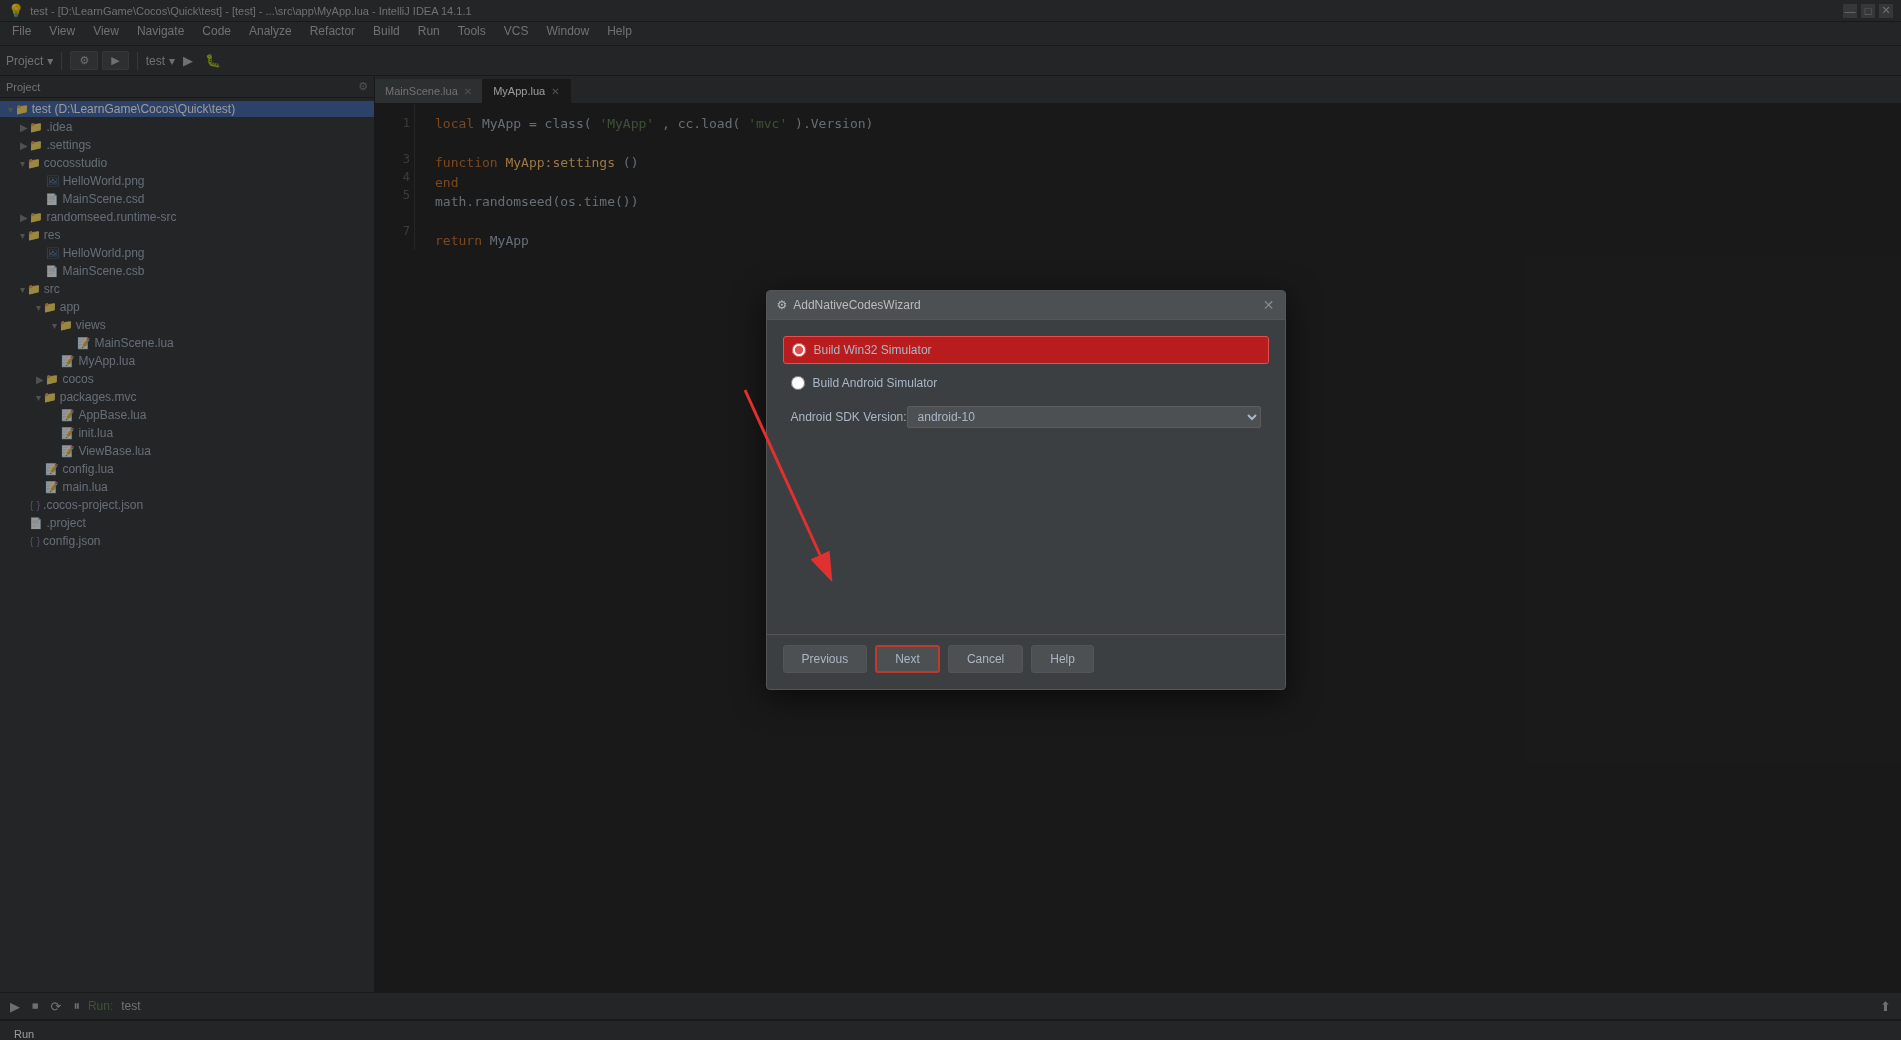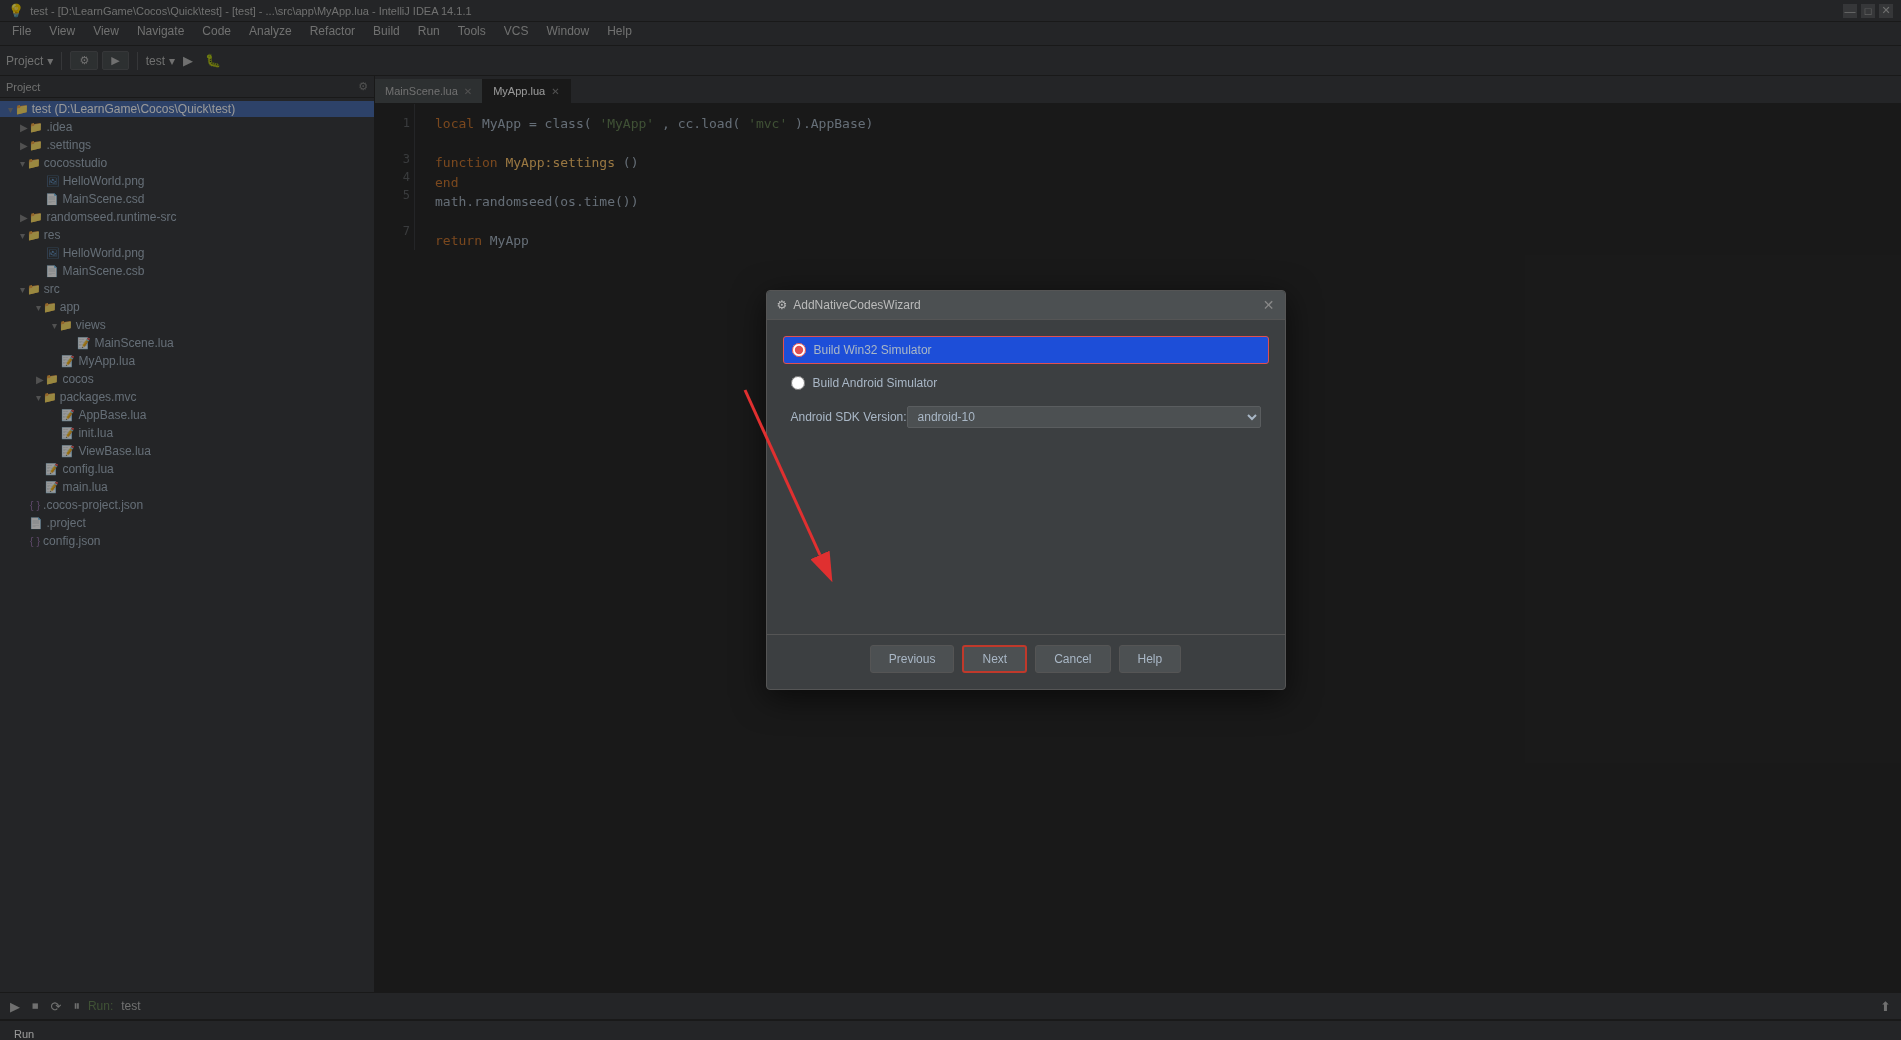--- a/index.html
+++ b/index.html
@@ -295,21 +295,21 @@
     .radio-option {
       display: flex;
       align-items: center;
       gap: 8px;
       padding: 6px 8px;
       margin-bottom: 6px;
       cursor: pointer;
     }
     .radio-option.selected {
       border: 1px solid #e05050;
-      background: #1d4ed8;
+      background: #b91c1c;
       border-radius: 3px;
     }
     .radio-option input[type=radio] {
       accent-color: #e05050;
       width: 14px;
       height: 14px;
     }
     .radio-label {
       color: #a9b7c6;
       font-size: 12px;
@@ -331,21 +331,21 @@
       background: #4c5052;
       border: 1px solid #5a5d5f;
       color: #a9b7c6;
       font-size: 12px;
       padding: 2px 6px;
       border-radius: 2px;
       cursor: pointer;
     }
     .dialog-footer {
       display: flex;
-      justify-content: center;
+      justify-content: flex-start;
       gap: 8px;
       padding: 10px 16px 16px 16px;
       border-top: 1px solid #555;
     }
     .dialog-btn {
       padding: 5px 18px;
       font-size: 12px;
       border-radius: 3px;
       cursor: pointer;
       border: 1px solid #555;
@@ -652,21 +652,21 @@
         <div>7</div>
       </div>
       <div class="code-content">
         <div>
           <span class="kw">local</span>
           <span class="var"> MyApp </span>
           <span class="var">= class(</span>
           <span class="str">'MyApp'</span>
           <span class="var">, cc.load(</span>
           <span class="str">'mvc'</span>
-          <span class="var">).AppBase)</span>
+          <span class="var">).Version)</span>
         </div>
         <div>&nbsp;</div>
         <div>
           <span class="kw">function</span>
           <span class="fn"> MyApp:settings</span>
           <span class="var">()</span>
         </div>
         <div>
           <span class="kw">end</span>
         </div>

